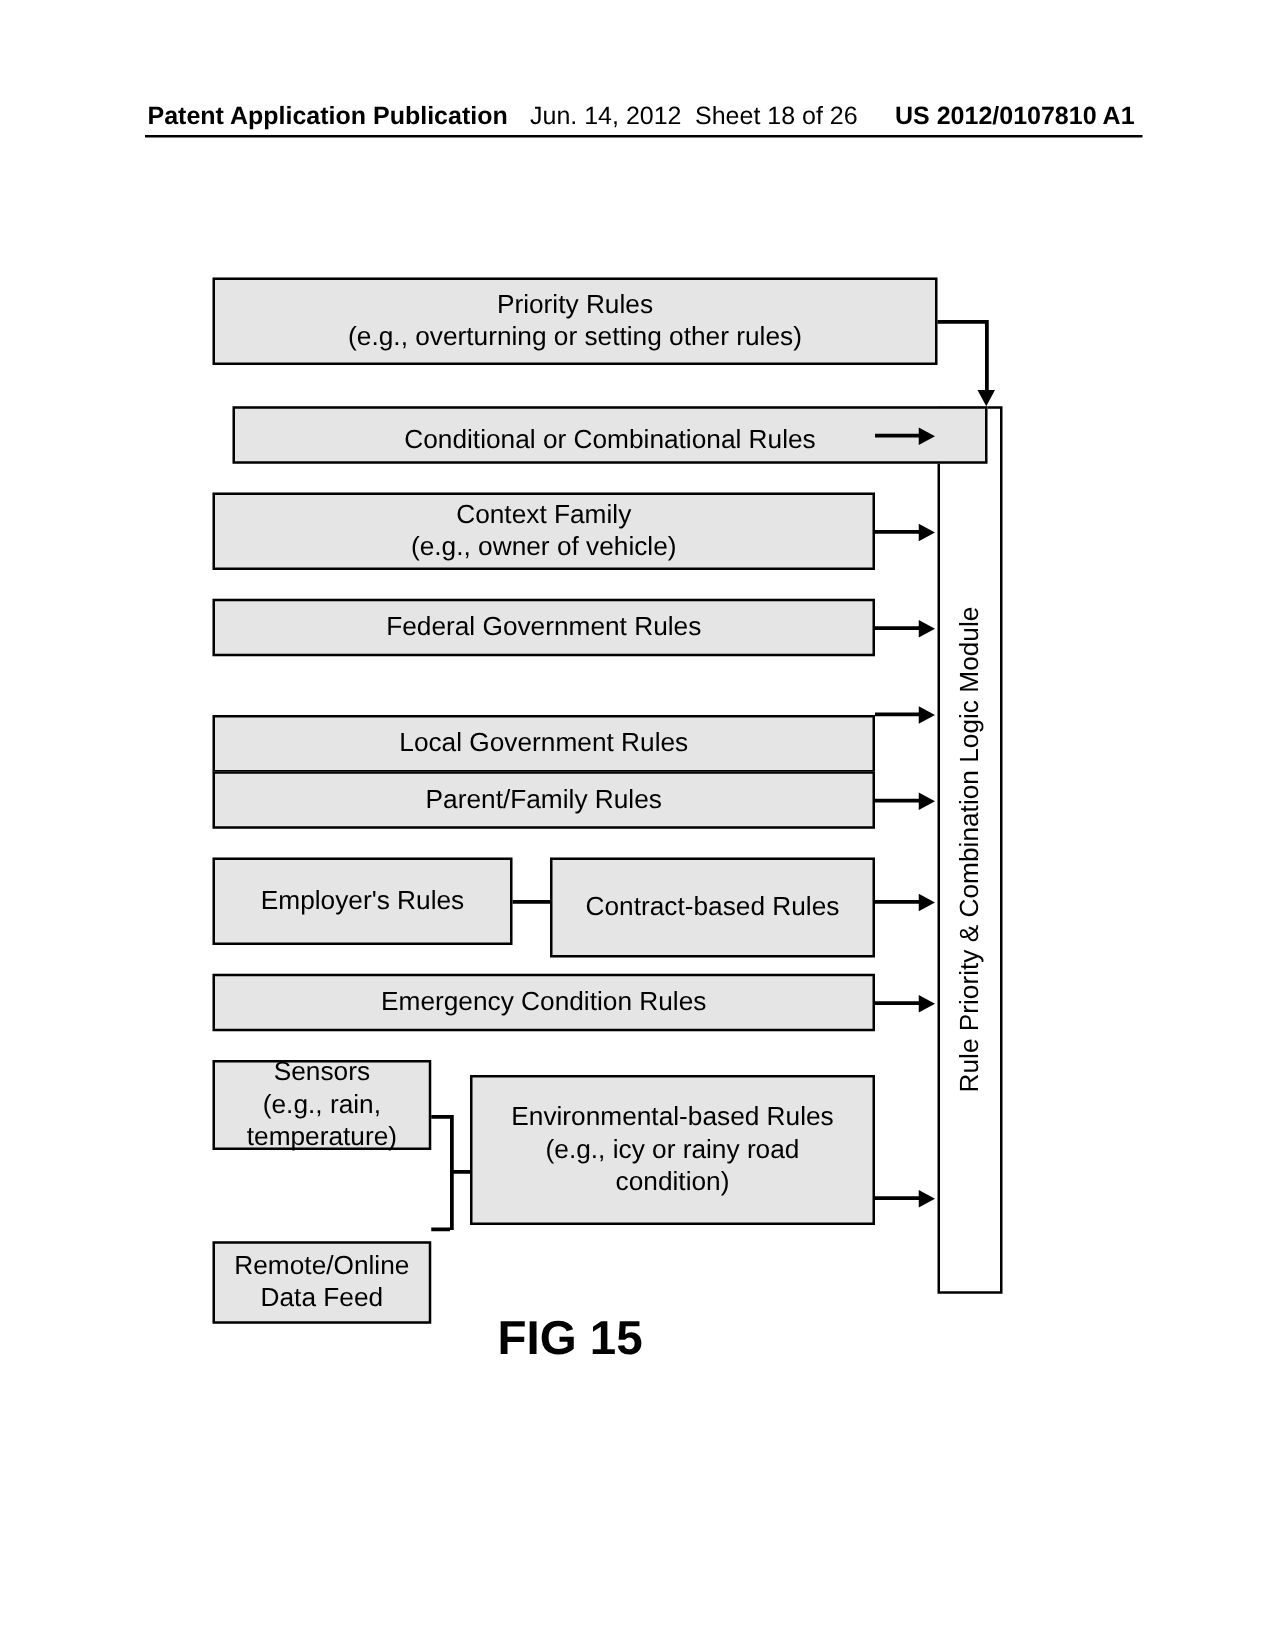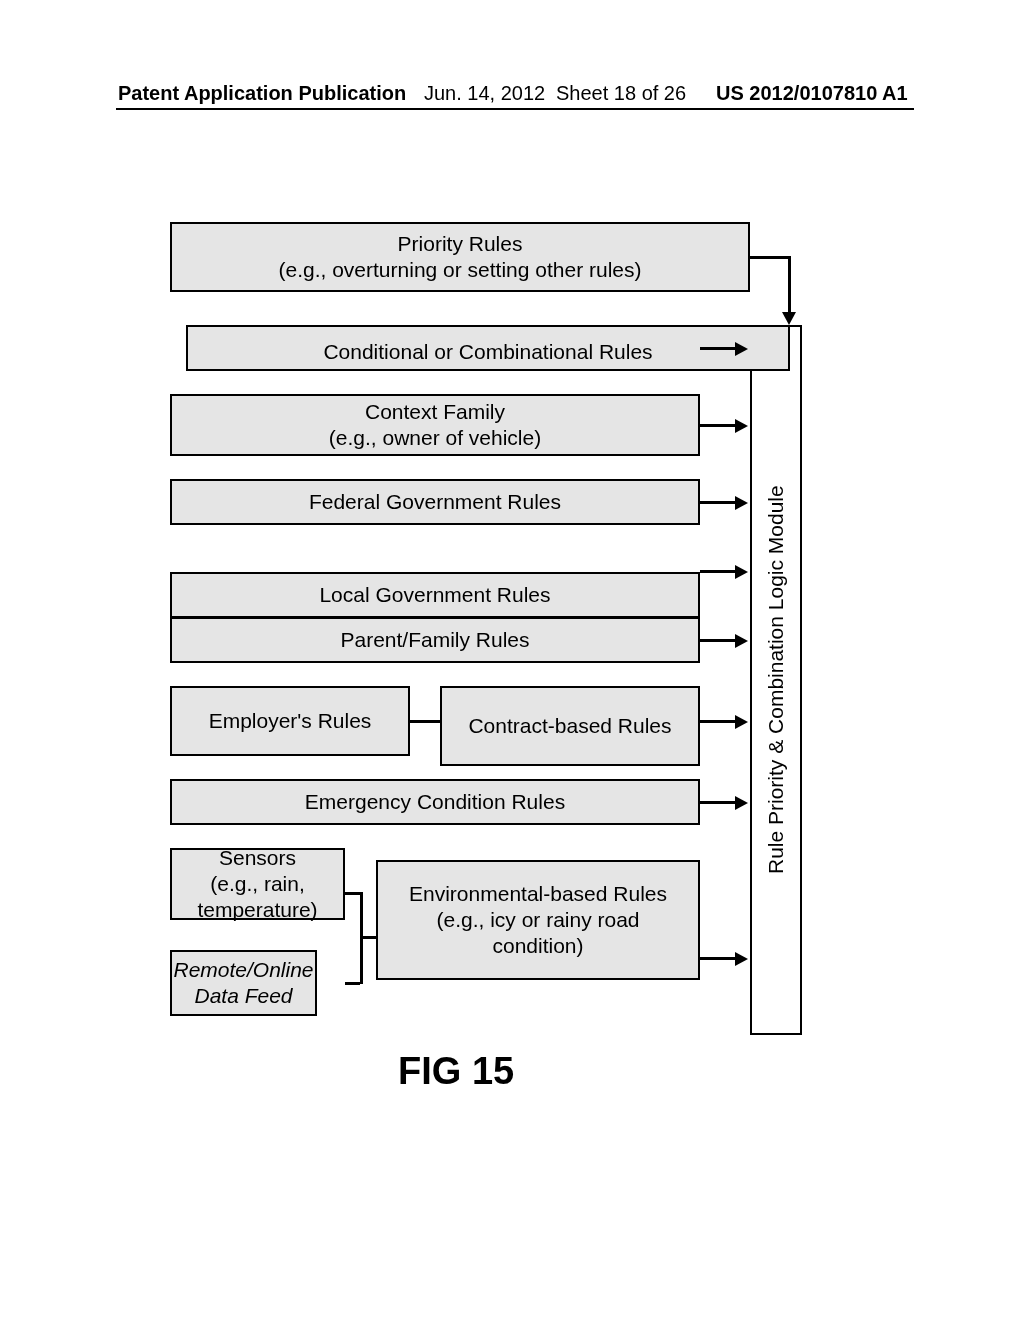--- a/index.html
+++ b/index.html
@@ -160,21 +160,21 @@
     <span>Emergency Condition Rules</span>
   </div>
   <div class="hline" style="left:530px; top:579px; width:37px;"></div>
   <div class="ah-right" style="left:565px; top:574px;"></div>
 
   <div class="box" style="left:0px; top:626px; width:175px; height:72px;">
     <span style="white-space:pre-line">Sensors
 (e.g., rain,
 temperature)</span>
   </div>
-  <div class="box" style="left:0px; top:728px; width:147px; height:66px;font-style:italic;">
+  <div class="box" style="left:0px; top:771px; width:175px; height:66px;">
     <span style="white-space:pre-line">Remote/Online
 Data Feed</span>
   </div>
 
   <div class="hline" style="left:175px; top:670px; width:15px;"></div>
   <div class="hline" style="left:175px; top:760px; width:15px;"></div>
   <div class="vline" style="left:190px; top:670px; height:92px;"></div>
   <div class="hline" style="left:190px; top:714px; width:16px;"></div>
 
   <div class="box" style="left:206px; top:638px; width:324px; height:120px;">

